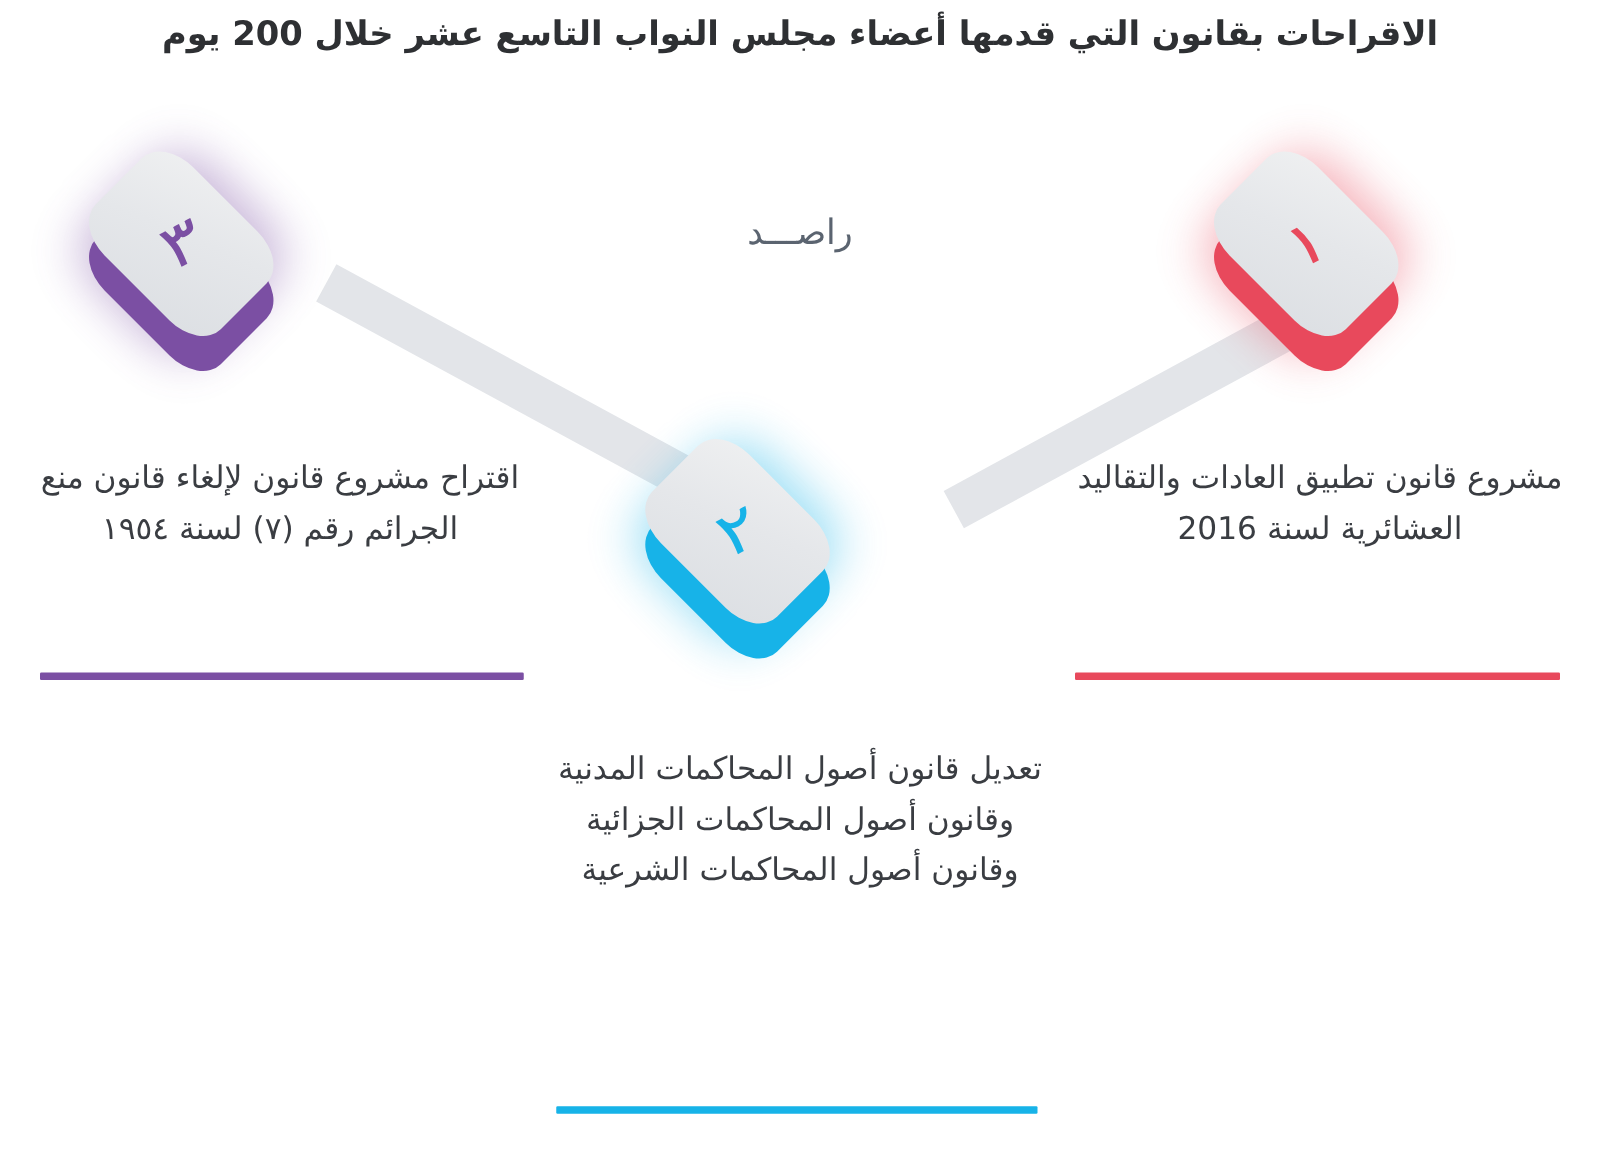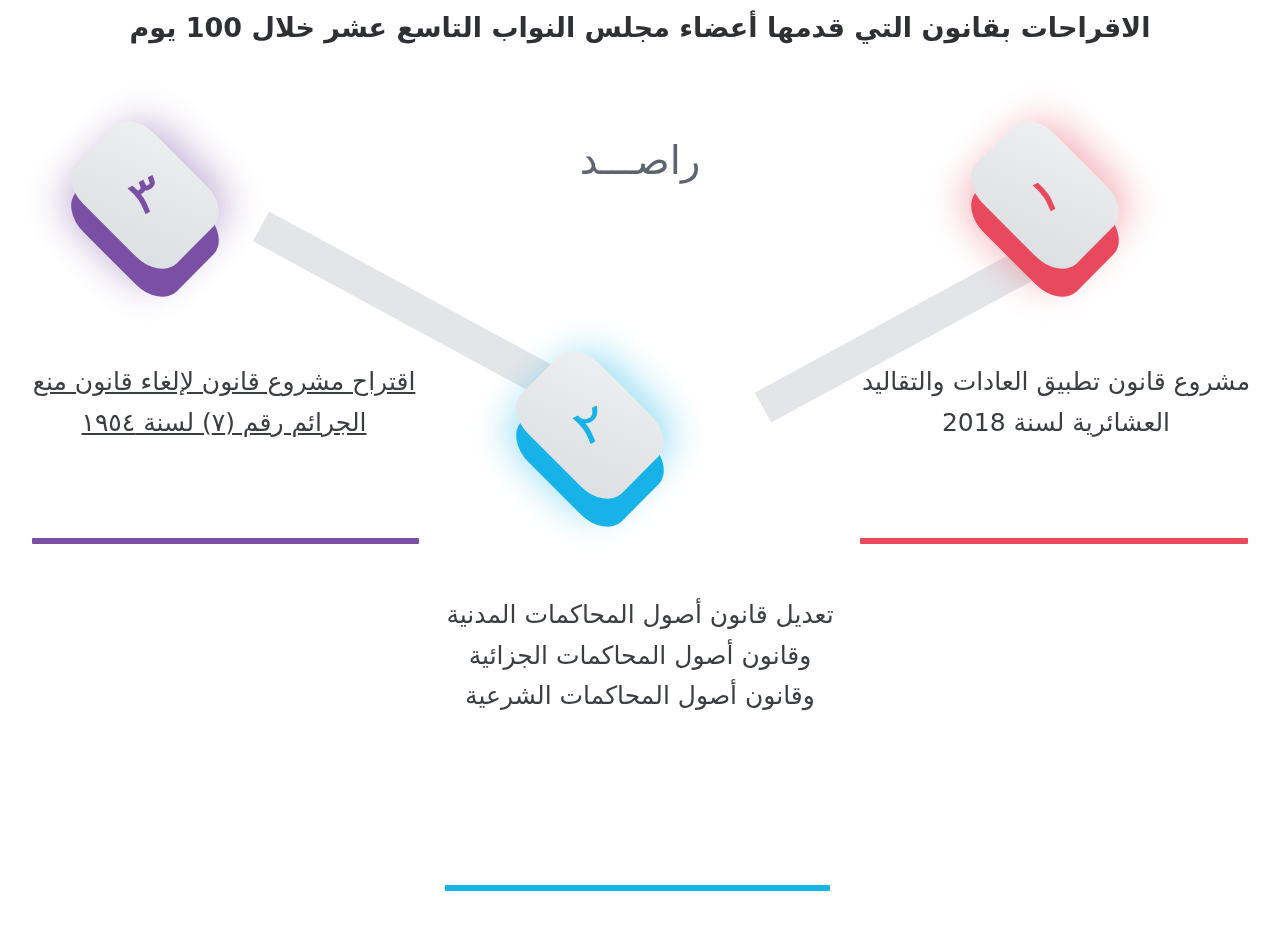--- a/index.html
+++ b/index.html
@@ -37,25 +37,26 @@
   .logo {
     position: absolute;
     top: 140px;
     left: 505px;
     width: 270px;
     text-align: center;
     color: #58606e;
     direction: rtl;
   }
   .logo-ar {
-    font-size: 40px;
+    font-size: 28px;
     line-height: 1.0;
     letter-spacing: 1px;
     color: #5b6470;
     font-weight: 400;
+    margin-top: 32px;
   }
   .logo-en {
     font-size: 36px;
     line-height: 1.25;
     margin-top: 4px;
     font-style: italic;
     font-family: "DejaVu Serif", "Liberation Serif", serif;
     color: #5b6470;
     direction: ltr;
   }
@@ -165,21 +166,21 @@
     border-radius: 1px;
     z-index: 4;
   }
   #rule-left   { left: 32px;  top: 538px; width: 387px; }
   #rule-right  { left: 860px; top: 538px; width: 388px; }
   #rule-center { left: 445px; top: 885px; width: 385px; }
 </style>
 </head>
 <body>
 
-<div class="title" style="color: rgb(46, 48, 51);">الاقراحات بقانون التي قدمها أعضاء مجلس النواب التاسع عشر خلال 100 يوم</div>
+<div class="title" style="color: rgb(46, 48, 51);">الاقراحات بقانون التي قدمها أعضاء مجلس النواب التاسع عشر خلال 200 يوم</div>
 
 <div class="logo">
   <div class="logo-ar" style="color: rgb(91, 100, 112);">راصـــد</div>
 </div>
 
 <div class="connector left" style="background: rgb(227, 229, 233);"></div>
 <div class="connector right" style="background: rgb(227, 229, 233);"></div>
 
 <div class="node" id="node-purple">
   <div class="glow" style="background: rgb(123, 79, 163);"></div>
@@ -195,20 +196,20 @@
   <div class="numeral" style="color: rgb(232, 73, 92);">١</div>
 </div>
 
 <div class="node" id="node-cyan">
   <div class="glow" style="background: rgb(23, 179, 232);"></div>
   <div class="base" style="background: rgb(23, 179, 232);"></div>
   <div class="top"></div>
   <div class="numeral" style="color: rgb(23, 179, 232);">٢</div>
 </div>
 
-<div class="caption" id="caption-left" style="color: rgb(58, 61, 66); text-decoration: underline;">اقتراح مشروع قانون لإلغاء قانون منع الجرائم رقم (٧) لسنة ١٩٥٤</div>
+<div class="caption" id="caption-left" style="color: rgb(58, 61, 66);">اقتراح مشروع قانون لإلغاء قانون منع الجرائم رقم (٧) لسنة ١٩٥٤</div>
 <div class="rule" id="rule-left" style="background: rgb(123, 79, 163);"></div>
 
-<div class="caption" id="caption-right" style="color: rgb(58, 61, 66);">مشروع قانون تطبيق العادات والتقاليد العشائرية لسنة 2018</div>
+<div class="caption" id="caption-right" style="color: rgb(58, 61, 66);">مشروع قانون تطبيق العادات والتقاليد العشائرية لسنة 2016</div>
 <div class="rule" id="rule-right" style="background: rgb(232, 73, 92);"></div>
 
 <div class="caption" id="caption-center" style="color: rgb(58, 61, 66);">تعديل قانون أصول المحاكمات المدنية وقانون أصول المحاكمات الجزائية وقانون أصول المحاكمات الشرعية</div>
 <div class="rule" id="rule-center" style="background: rgb(23, 179, 232);"></div>
 
 </body></html>

